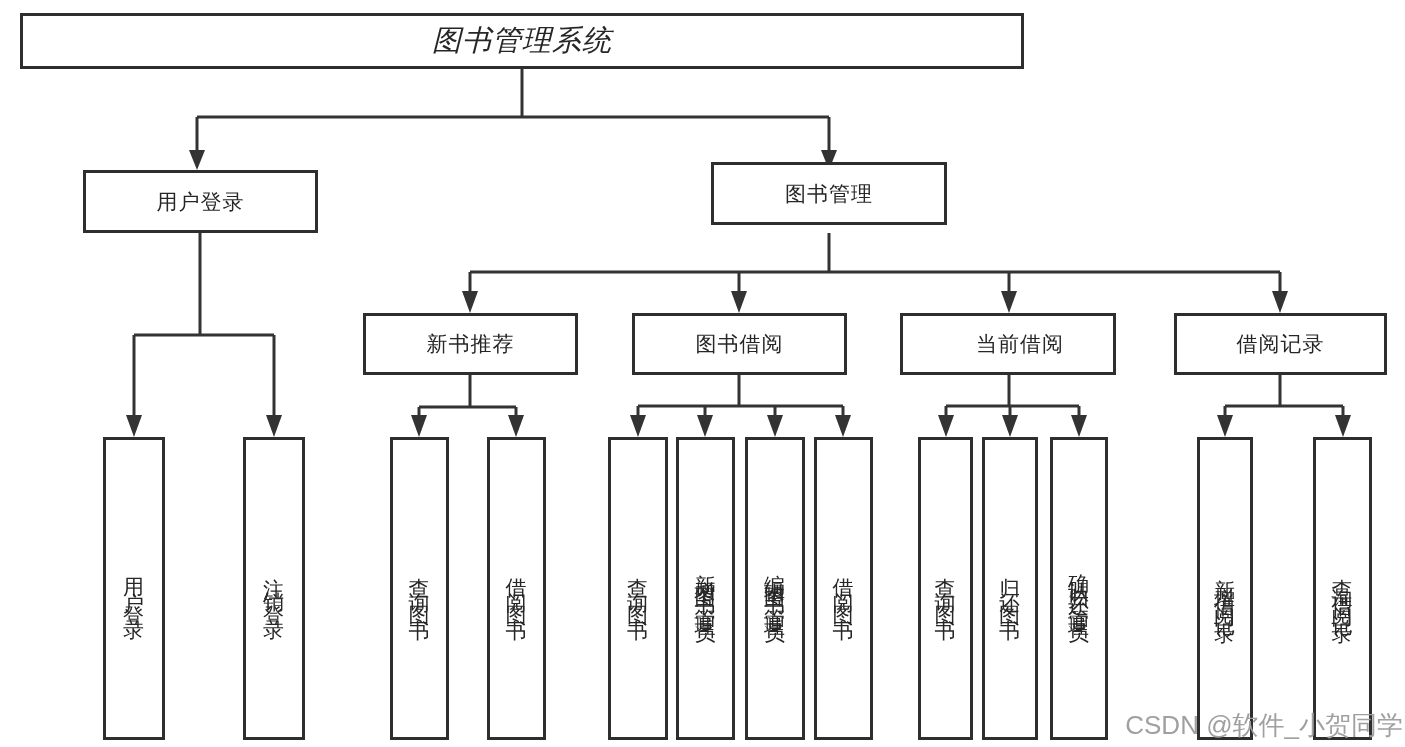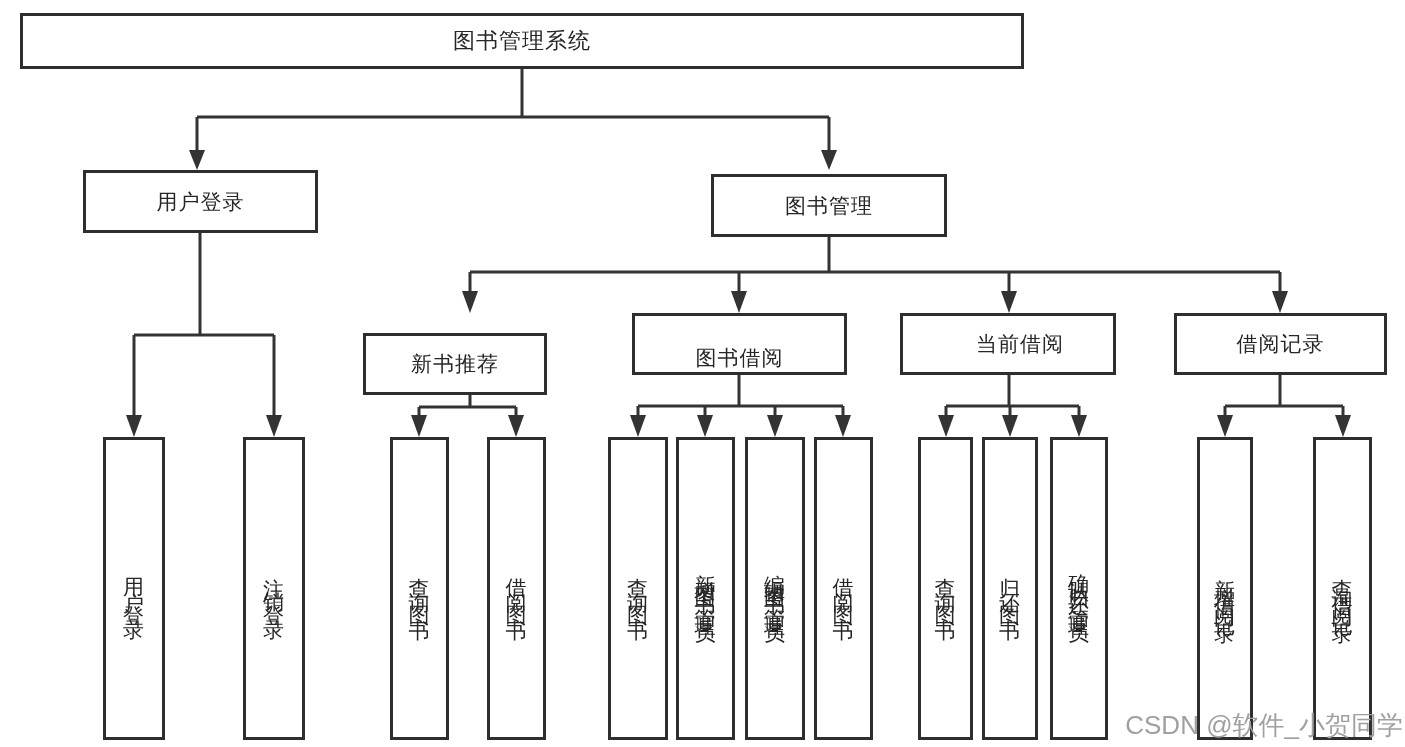--- a/index.html
+++ b/index.html
@@ -21,25 +21,25 @@
     box-sizing: border-box;
     border: 3px solid #2e2e2e;
     background: #ffffff;
     display: flex;
     align-items: center;
     justify-content: center;
     color: #262626;
   }
   .h-label { font-size: 21px; letter-spacing: 1px; white-space: nowrap; }
   .root-box { left: 20px; top: 13px; width: 1004px; height: 56px; }
-  .root-box .h-label { font-size: 22px; }
+  .root-box .h-label { font-size: 29px; font-style: italic; }
   .lv2-a { left: 83px;  top: 170px; width: 235px; height: 63px; }
-  .lv2-b { left: 711px; top: 174px; width: 236px; height: 63px; }
-  .lv3-1 { left: 363px;  top: 313px; width: 184px; height: 62px; margin-top: 20px; }
-  .lv3-2 { left: 632px;  top: 313px; width: 215px; height: 62px; align-items: flex-end; }
+  .lv2-b { left: 711px; top: 162px; width: 236px; height: 63px; }
+  .lv3-1 { left: 363px;  top: 313px; width: 215px; height: 62px; }
+  .lv3-2 { left: 632px;  top: 313px; width: 215px; height: 62px; }
   .lv3-3 { left: 900px;  top: 313px; width: 216px; height: 62px; padding-left: 24px; }
   .lv3-4 { left: 1174px; top: 313px; width: 213px; height: 62px; }
   .leaf { top: 437px; height: 303px; }
   .v-label {
     writing-mode: vertical-rl;
     text-orientation: mixed;
     font-size: 21px;
     line-height: 1;
     letter-spacing: 14px;
     color: #262626;

